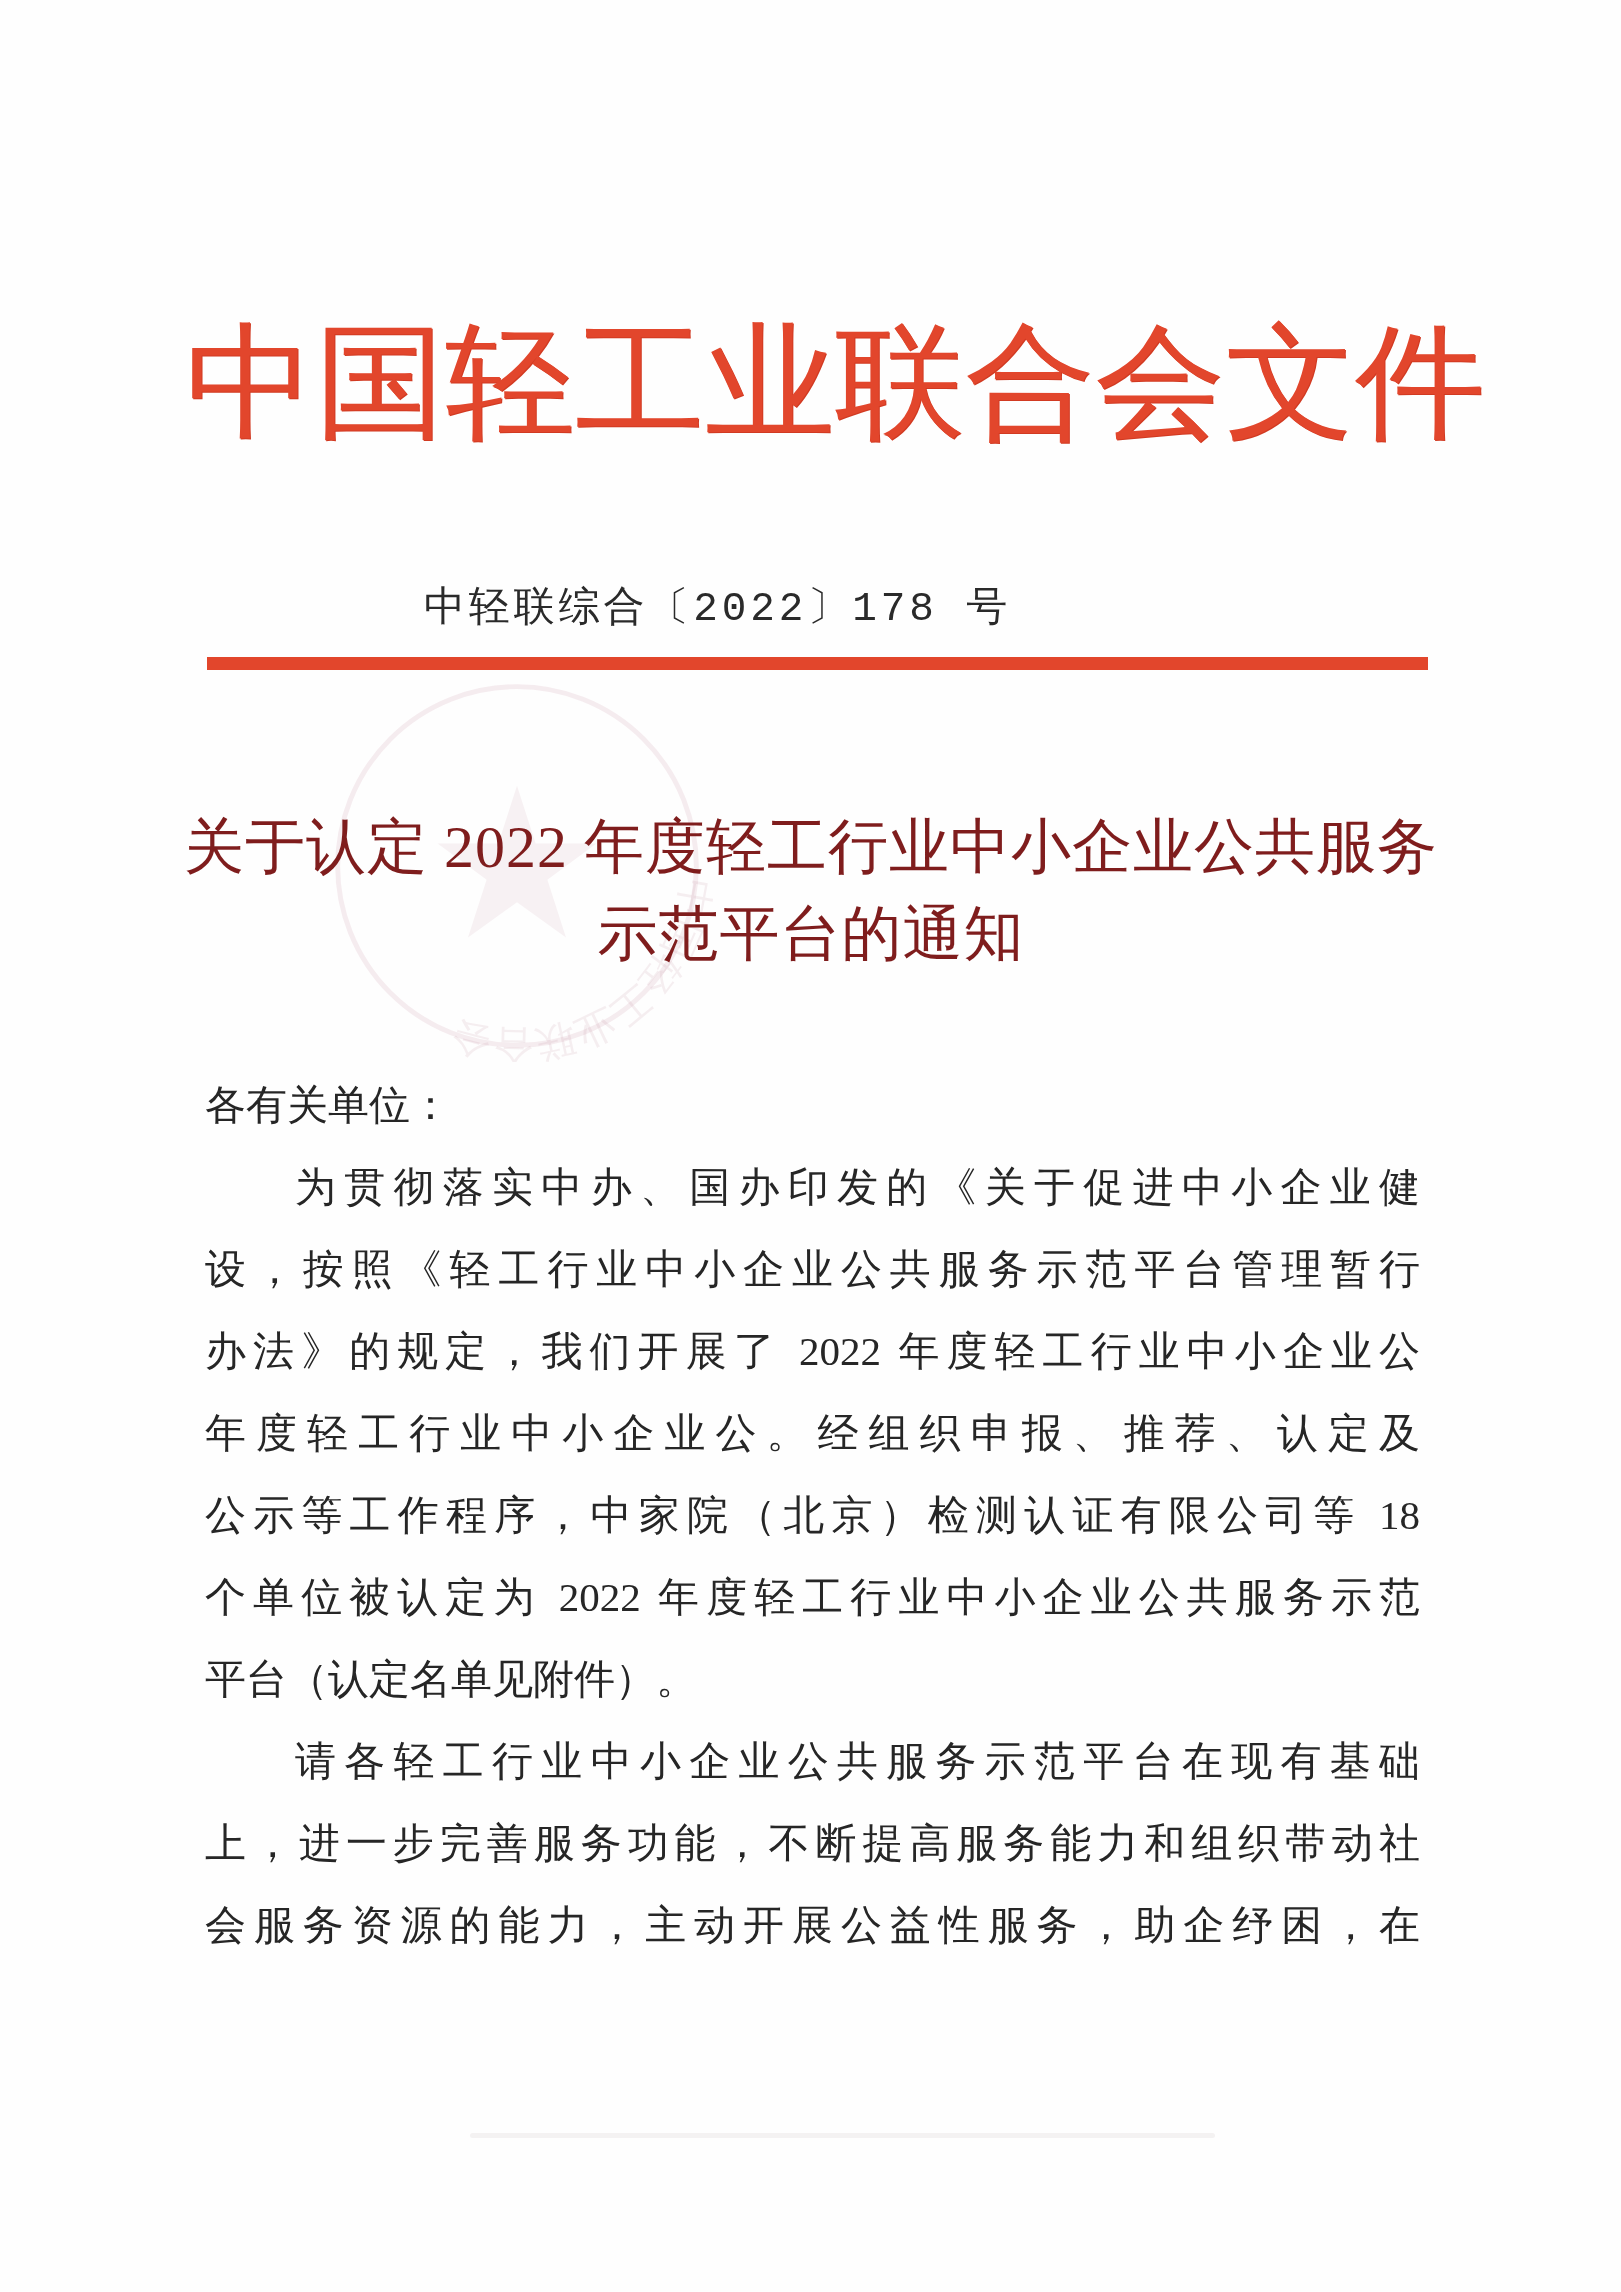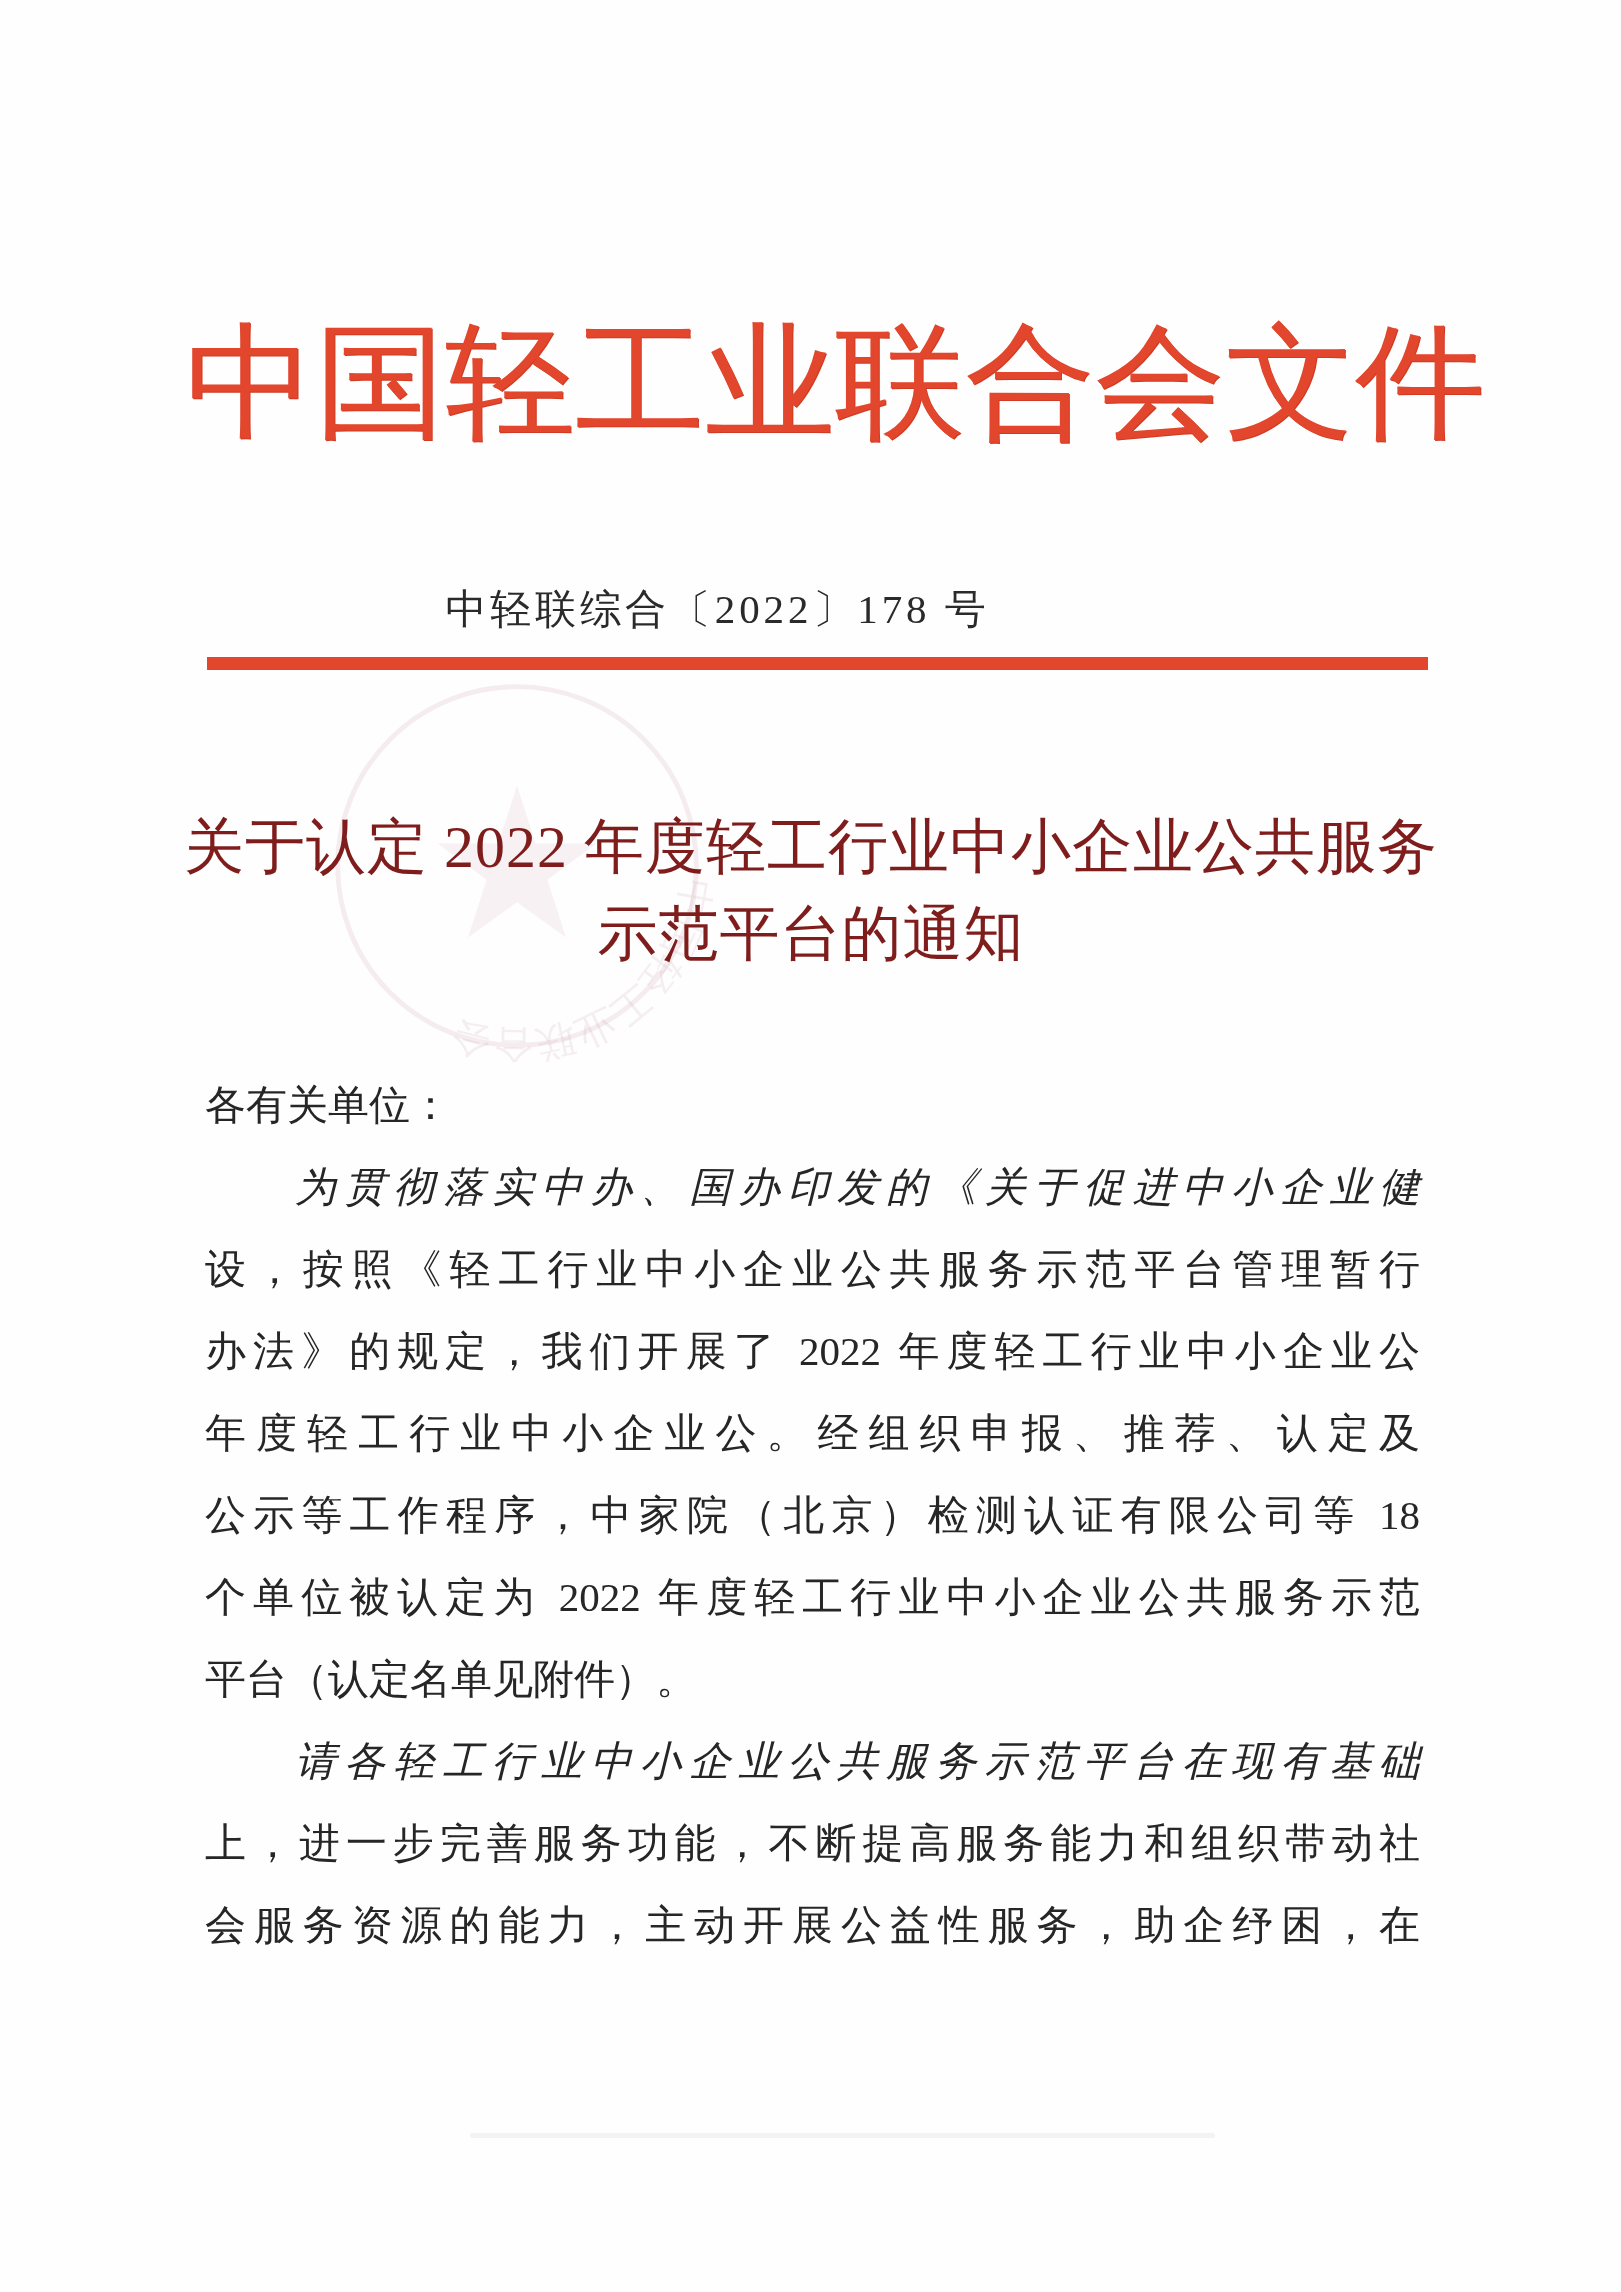--- a/index.html
+++ b/index.html
@@ -25,20 +25,21 @@
     letter-spacing:0;
   }
   .masthead span{display:inline-block;transform:scaleX(1.04);transform-origin:center;}
   
   .doc-number{
     position:absolute;left:0;top:580px;width:1435px;
     text-align:center;
     font-size:41px;line-height:59px;
     color:#2a2a2a;
     letter-spacing:3.9px;
+    font-family:Liberation Mono, monospace;
   }
   
   .red-rule{
     position:absolute;left:207px;top:657px;width:1221px;height:12.7px;
     background:#e2462c;
   }
   
   .seal{
     position:absolute;left:321px;top:670px;width:392px;height:392px;
     pointer-events:none;
@@ -62,21 +63,20 @@
     white-space:nowrap;
   }
   .body-text .line.justify{
     white-space:normal;
     text-align:justify;
     text-align-last:justify;
   }
   .body-text .line.indent{
     padding-left:90px;
     box-sizing:border-box;
-    font-style:italic;
   }
   
   .scan-smudge{
     position:absolute;left:470px;top:2133px;width:745px;height:4.9px;
     background:#f4f2f2;
     border-radius:2.9px;
   }
 </style>
 </head>
 <body>

